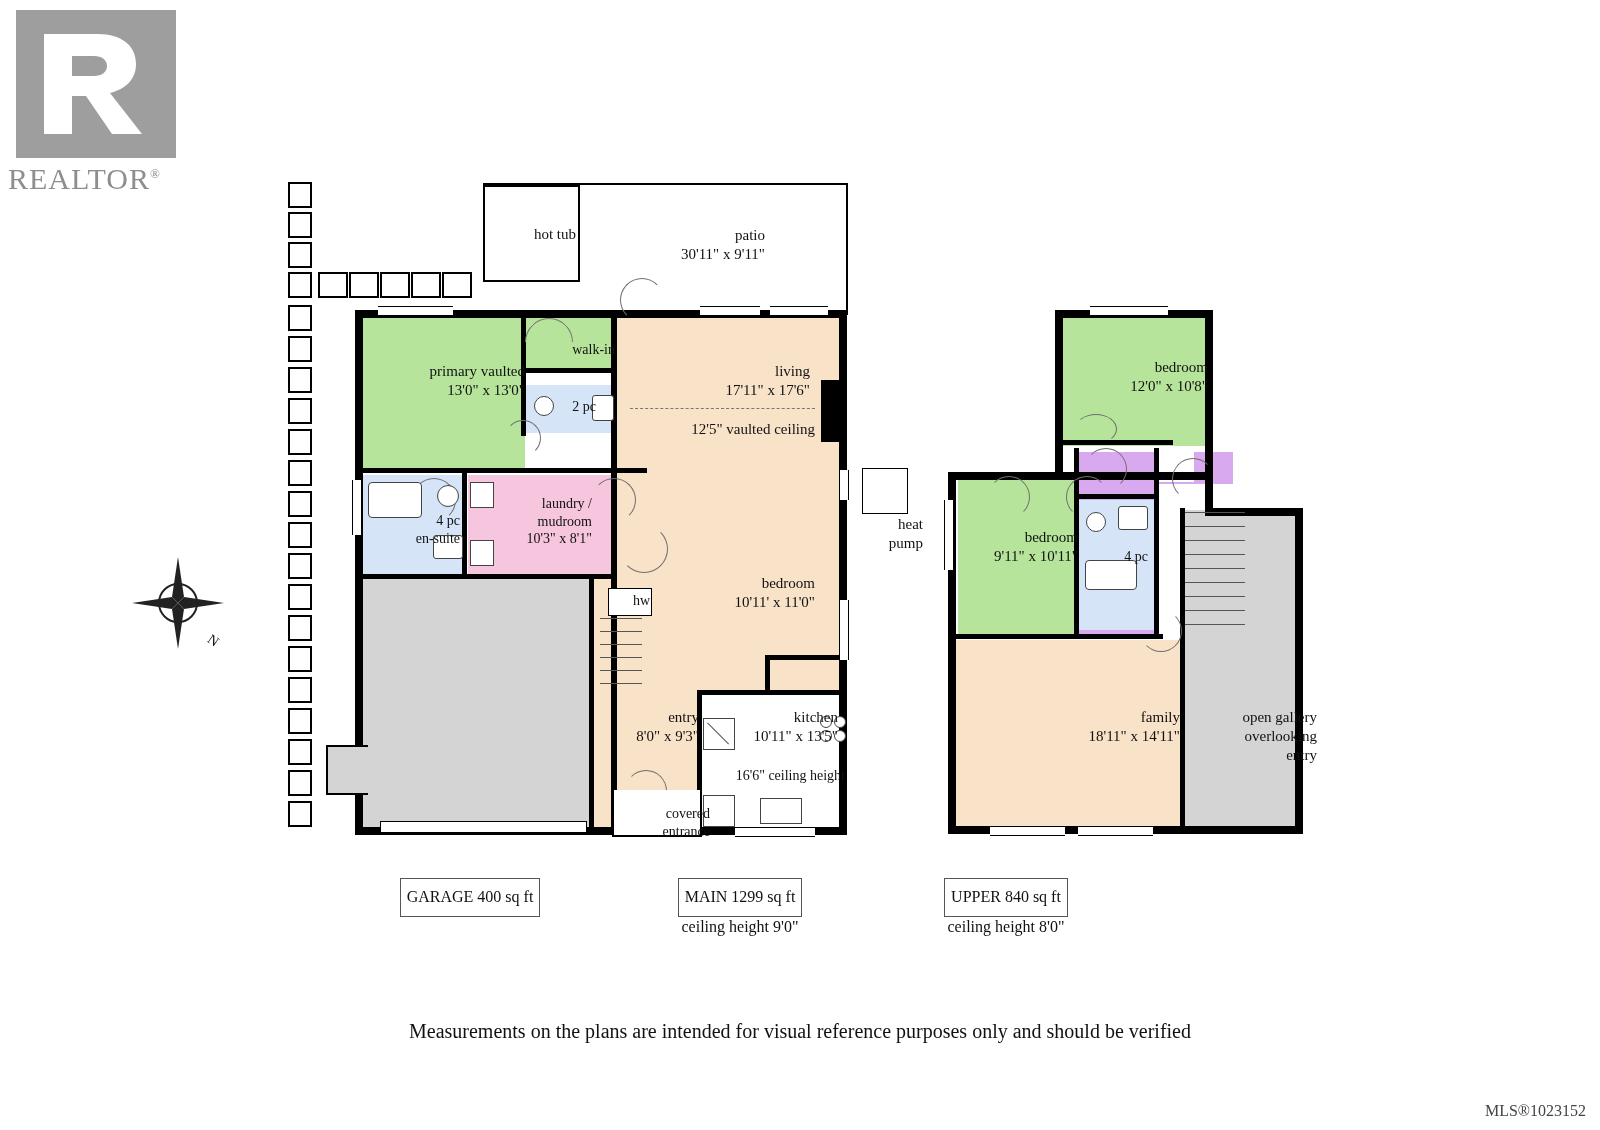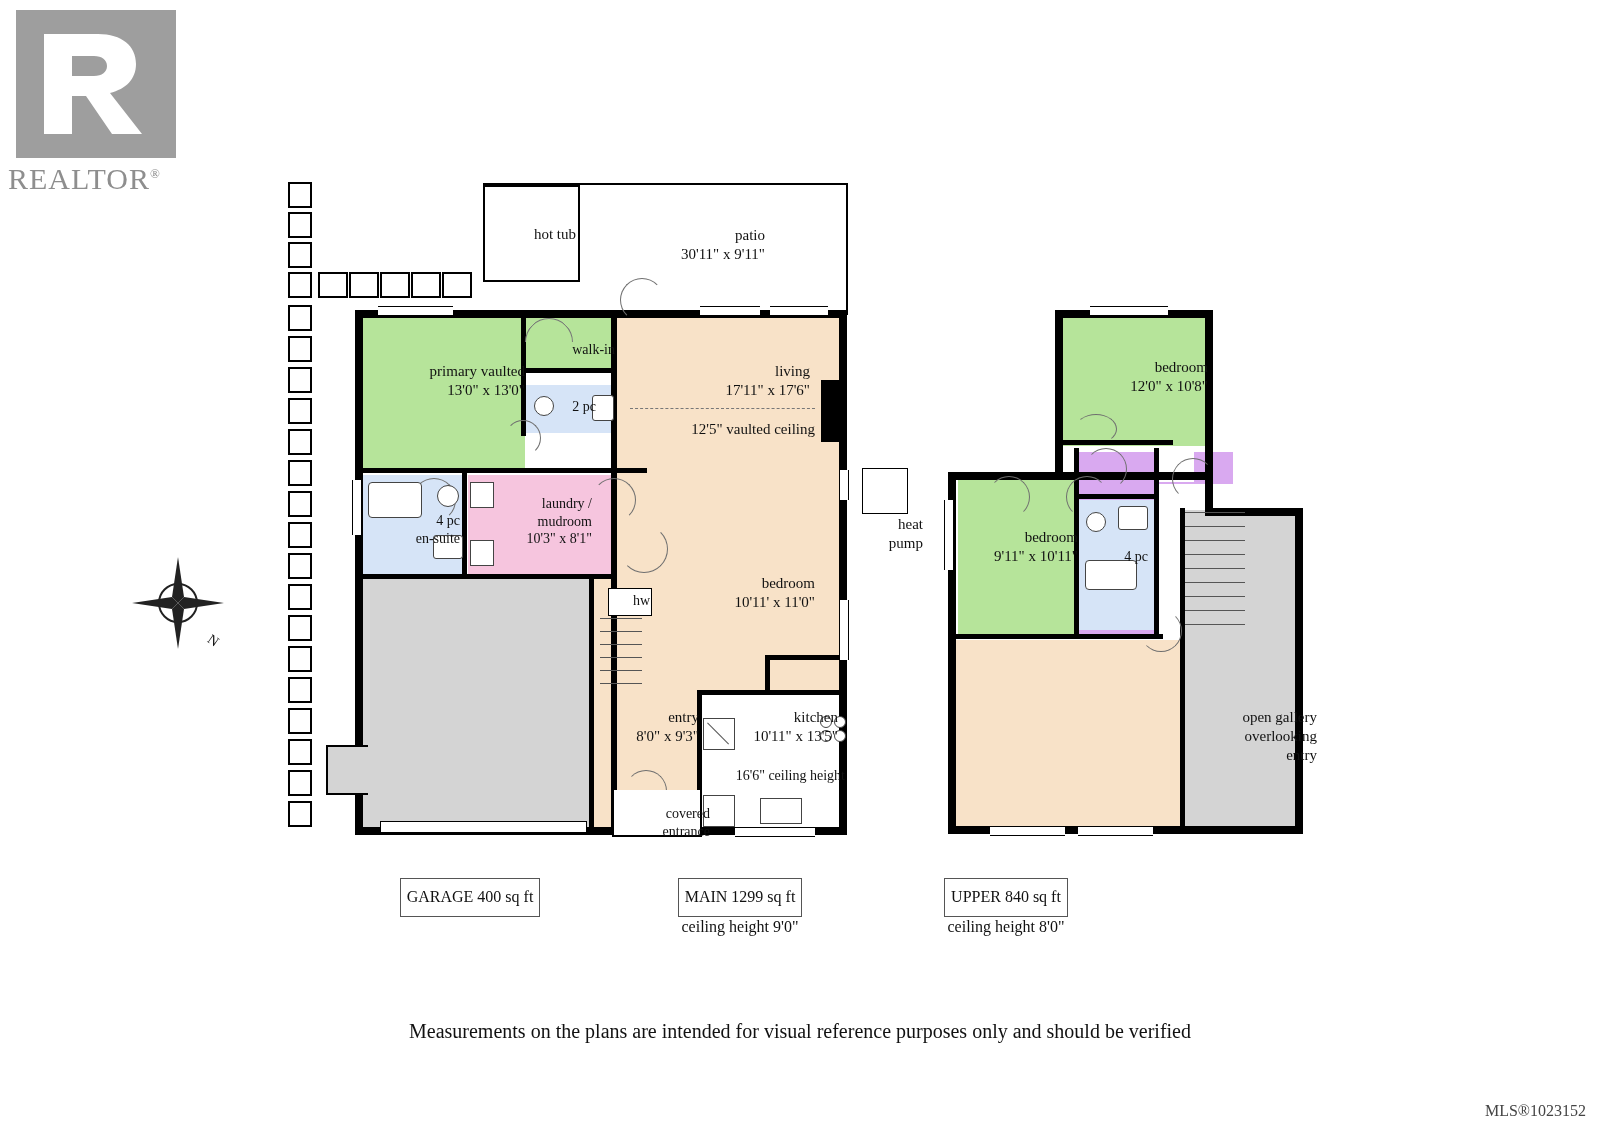--- a/index.html
+++ b/index.html
@@ -309,20 +309,24 @@
 
   <div class="lbl" style="left:160px;top:358px;width:148px;">
     <div>bedroom</div>
     <div>12'0" x 10'8"</div>
   </div>
   <div class="lbl" style="left:56px;top:528px;width:122px;">
     <div>bedroom</div>
     <div>9'11" x 10'11"</div>
   </div>
   <div class="lbl small" style="left:186px;top:548px;width:62px;">4 pc</div>
+  <div class="lbl" style="left:52px;top:708px;width:228px;">
+    <div>family</div>
+    <div>18'11" x 14'11"</div>
+  </div>
   <div class="lbl" style="left:305px;top:708px;width:112px;">
     <div>open gallery</div>
     <div>overlooking</div>
     <div>entry</div>
   </div>
 </div>
 
 <div id="compass" class="abs">
   <svg viewBox="0 0 110 110" width="110" height="110">
     <circle cx="48" cy="48" r="19" fill="none" stroke="#222" stroke-width="2"></circle>

